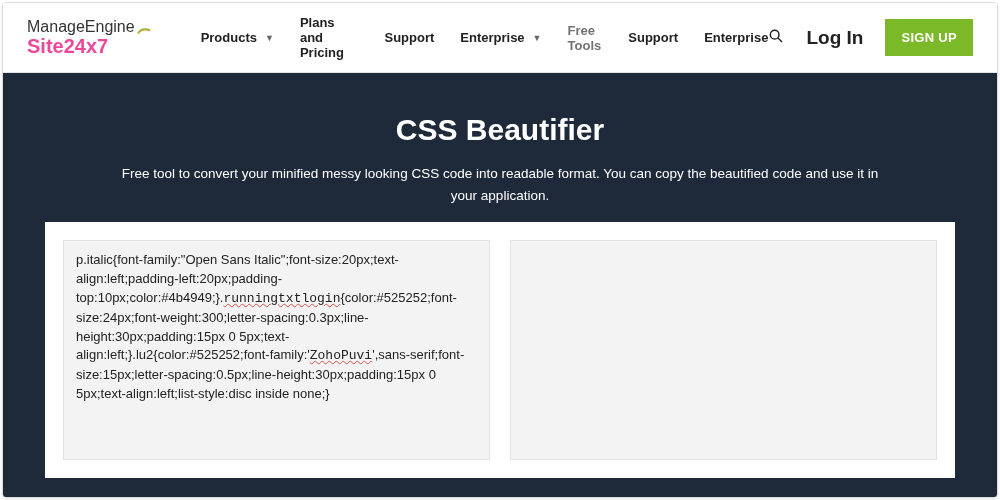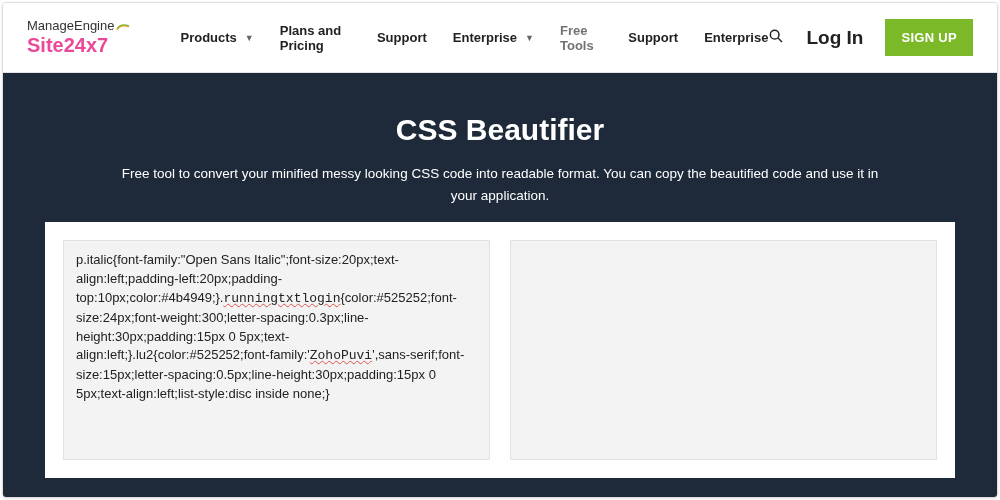--- a/index.html
+++ b/index.html
@@ -1,20 +1,20 @@
 <!DOCTYPE html>
 <html><head>
 <meta charset="utf-8">
 <style>
 * { margin: 0; padding: 0; box-sizing: border-box; }
 body { font-family: -apple-system, BlinkMacSystemFont, "Segoe UI", Helvetica, Arial, sans-serif; width: 1000px; height: 500px; overflow: hidden; background: #fff; }
 .page-wrap { border: 1px solid #ddd; border-radius: 4px; margin: 2px; height: 496px; overflow: hidden; box-shadow: 0 1px 3px rgba(0,0,0,0.1); }
 .header { display: flex; align-items: center; height: 70px; padding: 0 24px; background: #fff; border-bottom: 1px solid #e5e5e5; }
 .logo { display: flex; flex-direction: column; line-height: 1.1; margin-right: 50px; }
-.logo-top { font-size: 13px; font-weight: 500; color: #333; display: flex; align-items: center; gap: 2px; }
+.logo-top { font-size: 16px; font-weight: 500; color: #333; display: flex; align-items: center; gap: 2px; }
 .logo-swoosh { display: inline-block; width: 14px; height: 10px; position: relative; }
 .logo-swoosh svg { width: 14px; height: 10px; }
 .logo-bottom { font-size: 20px; font-weight: 700; color: #ec4899; }
 .nav { display: flex; gap: 26px; align-items: center; flex: 1; }
 .nav-item { font-size: 13px; font-weight: 600; color: #222; cursor: pointer; display: flex; align-items: center; gap: 8px; }
 .nav-item.active { color: #737373; }
 .chev { font-size: 9px; color: #666; }
 .right-actions { display: flex; align-items: center; gap: 22px; }
 .search-icon svg { width: 16px; height: 16px; }
 .login { font-size: 19px; font-weight: 600; color: #222; cursor: pointer; }

